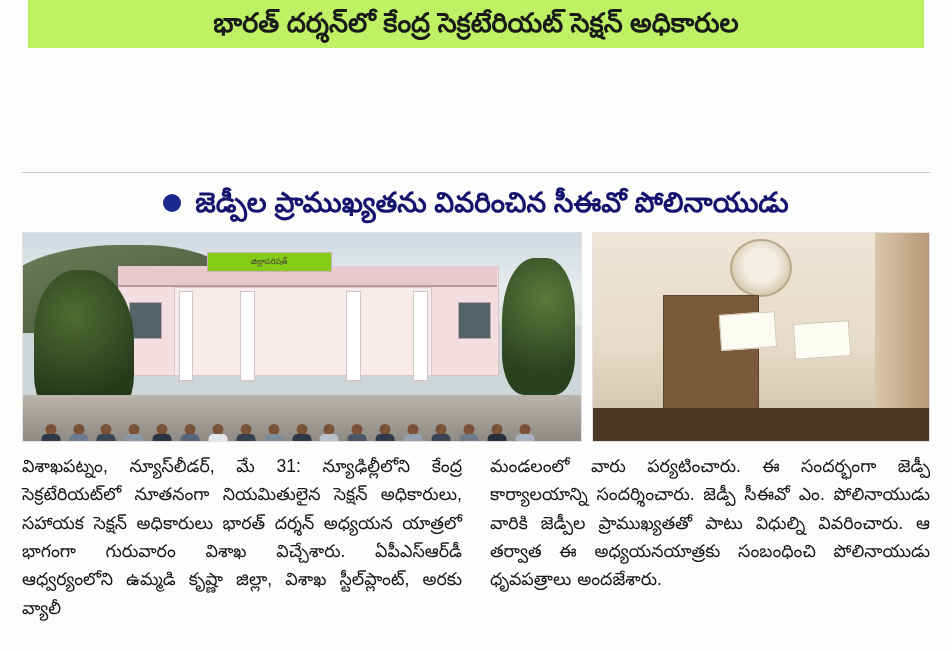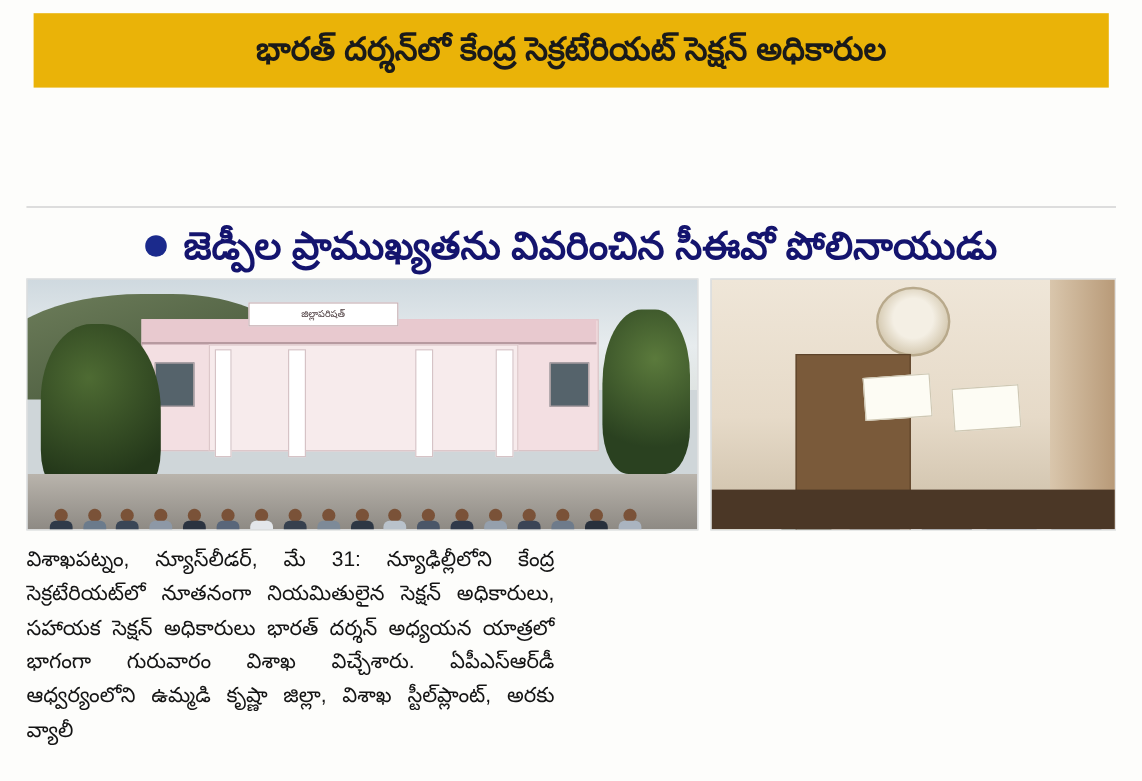--- a/index.html
+++ b/index.html
@@ -18,24 +18,24 @@
     width: 952px;
     height: 651px;
     background: #fdfdfb;
     box-sizing: border-box;
   }
 
   
   .kicker-band {
     position: absolute;
     left: 28px;
-    top: 11px;
+    top: 0;
     width: 896px;
-    height: 62px;
-    background: #eab308;
+    height: 48px;
+    background: #bef264;
     display: flex;
     align-items: center;
     justify-content: center;
     overflow: hidden;
   }
   .kicker-text {
     font-size: 27px;
     font-weight: bold;
     color: #1a1a1a;
     letter-spacing: 0px;
@@ -77,21 +77,21 @@
     gap: 14px;
   }
   .bullet-dot {
     width: 18px;
     height: 18px;
     border-radius: 50%;
     background: #1b2a8c;
     flex: 0 0 auto;
   }
   .subhead-text {
-    font-size: 32px;
+    font-size: 28px;
     font-weight: bold;
     color: #14146e;
     white-space: nowrap;
     line-height: 1.2;
   }
 
   
   .photos {
     position: absolute;
     left: 22px;
@@ -134,21 +134,21 @@
     position: absolute; left: 17%; top: 16%; width: 68%; height: 52%;
     background: #f3dfe2;
     border: 1px solid #d9c3c6;
   }
   .bldg-roofband {
     position: absolute; left: 17%; top: 16%; width: 68%; height: 9%;
     background: #e8c9cf; border-bottom: 2px solid #b79aa0;
   }
   .bldg-sign {
     position: absolute; left: 33%; top: 9%; width: 22%; height: 9%;
-    background: #ffffff; border: 1px solid #c9b2b6;
+    background: #84cc16; border: 1px solid #c9b2b6;
     display: flex; align-items: center; justify-content: center;
     font-size: 8px; color: #4a3a3d; white-space: nowrap; overflow: hidden;
   }
   .portico {
     position: absolute; left: 27%; top: 26%; width: 46%; height: 42%;
     background: #f7ebec; border: 1px solid #ddc7ca;
   }
   .pillar {
     position: absolute; top: 28%; width: 2.2%; height: 42%;
     background: #ffffff; border: 1px solid #d6c3c6;
@@ -380,15 +380,18 @@
       <div class="r-cert" style="left:60%; bottom:40%"></div>
       <div class="r-table"></div>
     </div>
 
   </div>
 
   <div class="body-cols">
     <div class="col">
       <span class="lead">విశాఖపట్నం, న్యూస్‌లీడర్, మే 31:</span><span> న్యూఢిల్లీలోని కేంద్ర సెక్రటేరియట్‌లో నూతనంగా నియమితులైన సెక్షన్ అధికారులు, సహాయక సెక్షన్ అధికారులు భారత్ దర్శన్ అధ్యయన యాత్రలో భాగంగా గురువారం విశాఖ విచ్చేశారు. ఏపీఎస్‌ఆర్‌డీ ఆధ్వర్యంలోని ఉమ్మడి కృష్ణా జిల్లా, విశాఖ స్టీల్‌ప్లాంట్, అరకు వ్యాలీ</span>
     </div>
+    <div class="col">
+      <span>మండలంలో వారు పర్యటించారు. ఈ సందర్భంగా జెడ్పీ కార్యాలయాన్ని సందర్శించారు. జెడ్పీ సీఈవో ఎం. పోలినాయుడు వారికి జెడ్పీల ప్రాముఖ్యతతో పాటు విధుల్ని వివరించారు. ఆ తర్వాత ఈ అధ్యయనయాత్రకు సంబంధించి పోలినాయుడు ధృవపత్రాలు అందజేశారు.</span>
+    </div>
   </div>
 
 </div>
 
 </body></html>

